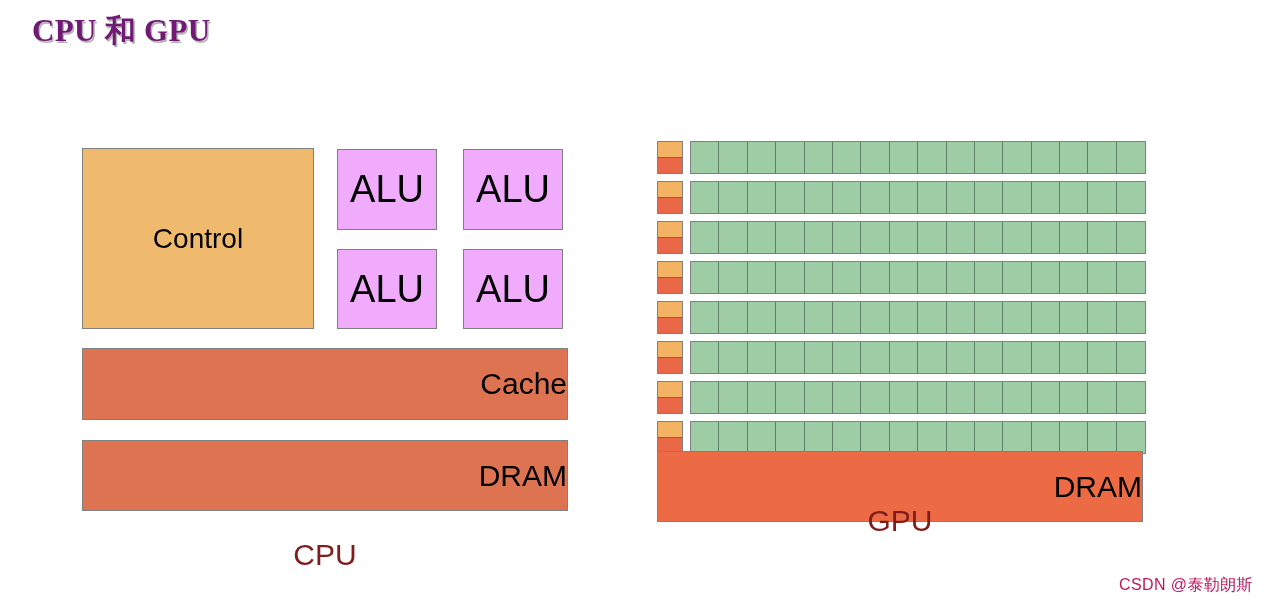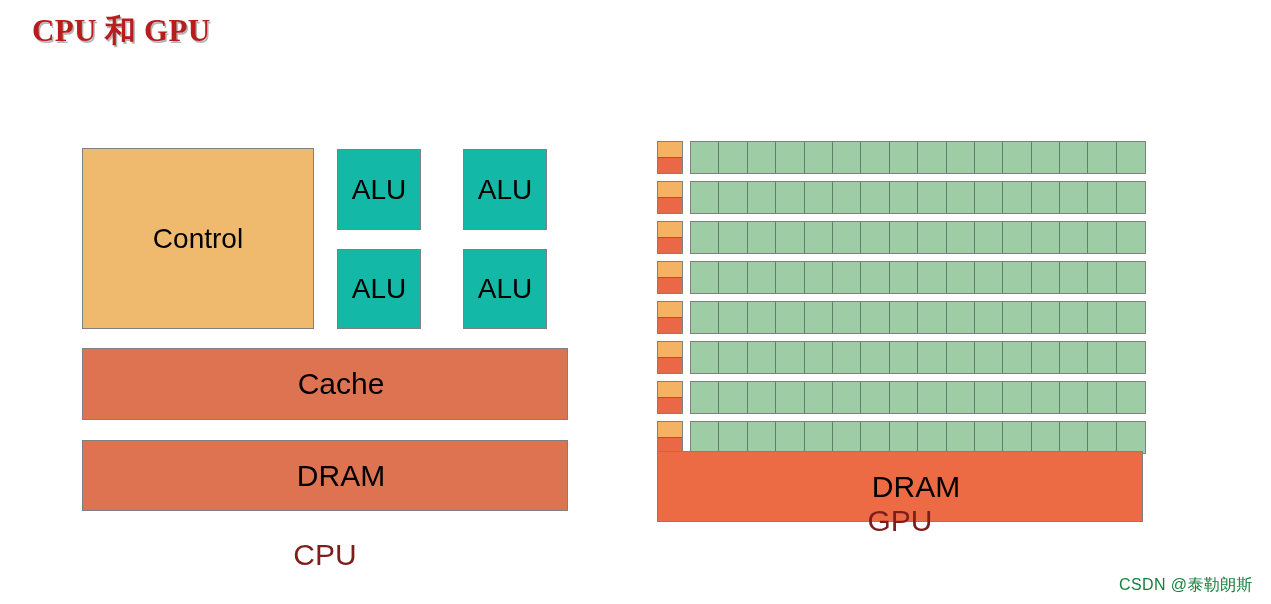--- a/index.html
+++ b/index.html
@@ -22,54 +22,54 @@
 
   
   .slide-title {
     position: absolute;
     left: 32px;
     top: 10px;
     font-family: "Liberation Serif", "DejaVu Serif", serif;
     font-weight: bold;
     font-size: 31px;
     line-height: 42px;
-    color: #b91c1c;
+    color: #701a75;
     text-shadow: 1.5px 1.5px 0.5px rgba(120,120,120,0.55);
     letter-spacing: 0.3px;
     white-space: nowrap;
   }
 
   
   .blk {
     position: absolute;
     box-sizing: border-box;
     border: 1px solid #808080;
     display: flex;
     align-items: center;
     color: #000000;
     font-family: "Liberation Sans", sans-serif;
   }
   .blk.center { justify-content: center; }
-  .blk.left  { justify-content: center; padding-left: 32px; }
+  .blk.left  { justify-content: flex-end; padding-left: 32px; }
 
   
   .control-block {
     left: 82px;
     top: 148px;
     width: 232px;
     height: 181px;
     background: #EFBA6E;
     font-size: 28px;
     justify-content: center;
   }
   .alu-block {
-    width: 84px;
+    width: 100px;
     height: 81px;
-    background: #14b8a6;
-    font-size: 28px;
+    background: #f0abfc;
+    font-size: 38px;
   }
   .alu-1 { left: 337px; top: 149px; }
   .alu-2 { left: 463px; top: 149px; }
   .alu-3 { left: 337px; top: 249px; height: 80px; }
   .alu-4 { left: 463px; top: 249px; height: 80px; }
 
   .cache-bar {
     left: 82px;
     top: 348px;
     width: 486px;
@@ -162,21 +162,21 @@
     font-size: 30px;
   }
 
   
   .watermark {
     position: absolute;
     right: 18px;
     bottom: 8px;
     font-family: "Liberation Sans", sans-serif;
     font-size: 16px;
-    color: #15803d;
+    color: #be185d;
     white-space: nowrap;
     letter-spacing: 0.4px;
     margin-top: 8px;
   }
 </style>
 </head>
 <body>
 
 <div id="slide">
 

